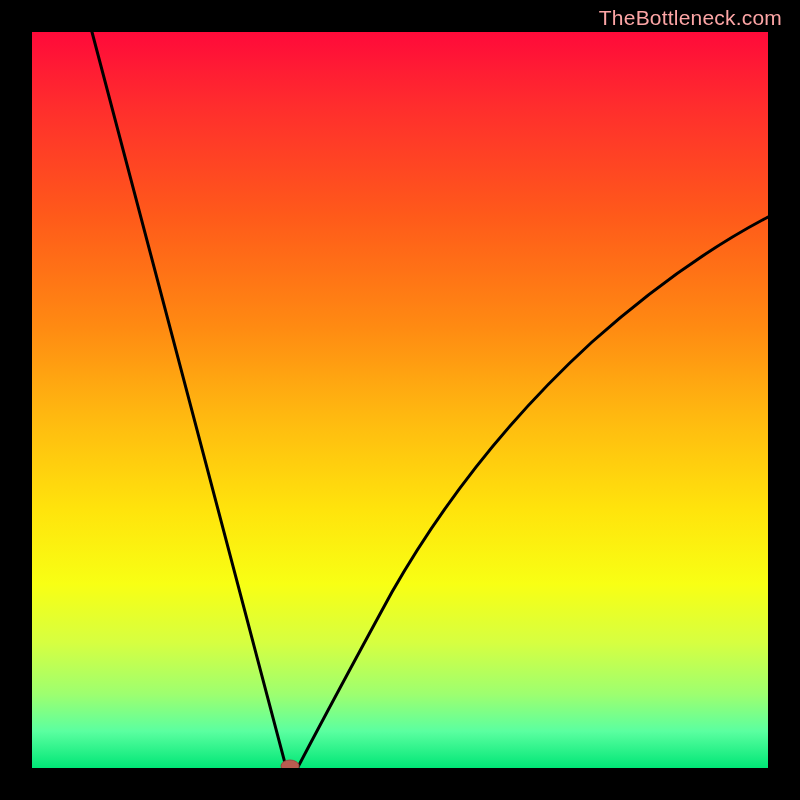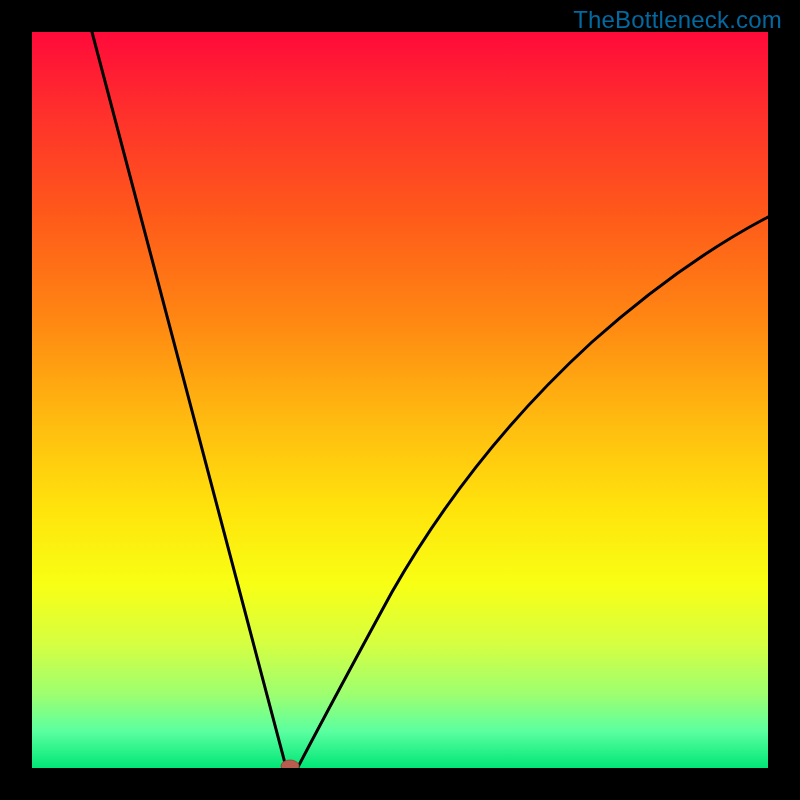--- a/index.html
+++ b/index.html
@@ -41,22 +41,22 @@
     left: 32px;
     top: 32px;
     width: 736px;
     height: 736px;
     pointer-events: none;
   }
   .watermark {
     position: absolute;
     top: 6px;
     right: 18px;
-    color: #0369a1;
-    font-size: 24px;
+    color: #fca5a5;
+    font-size: 21px;
     font-weight: 500;
     letter-spacing: 0.2px;
     user-select: none;
     margin-left: 20px;
   }
 </style>
 </head>
 <body>
 
 <div class="frame">

